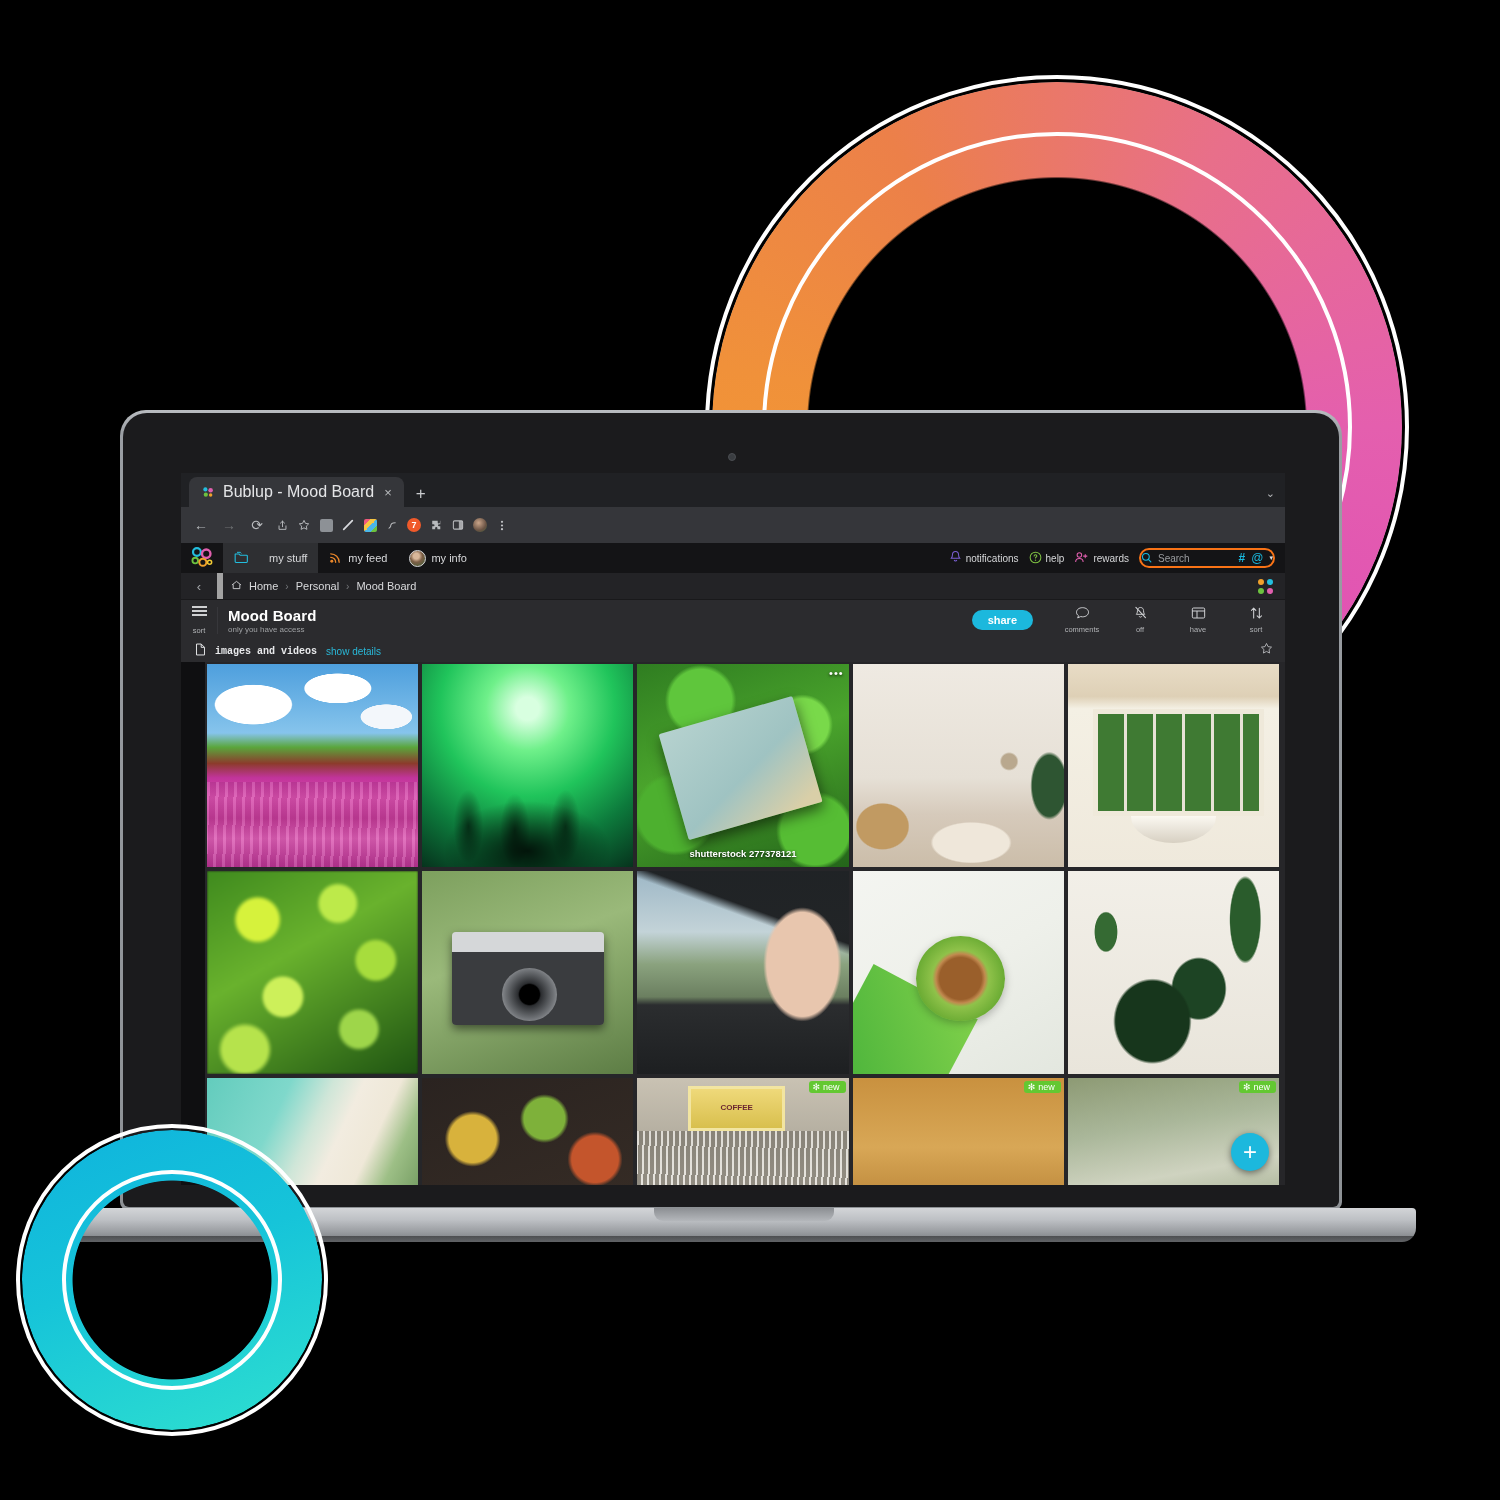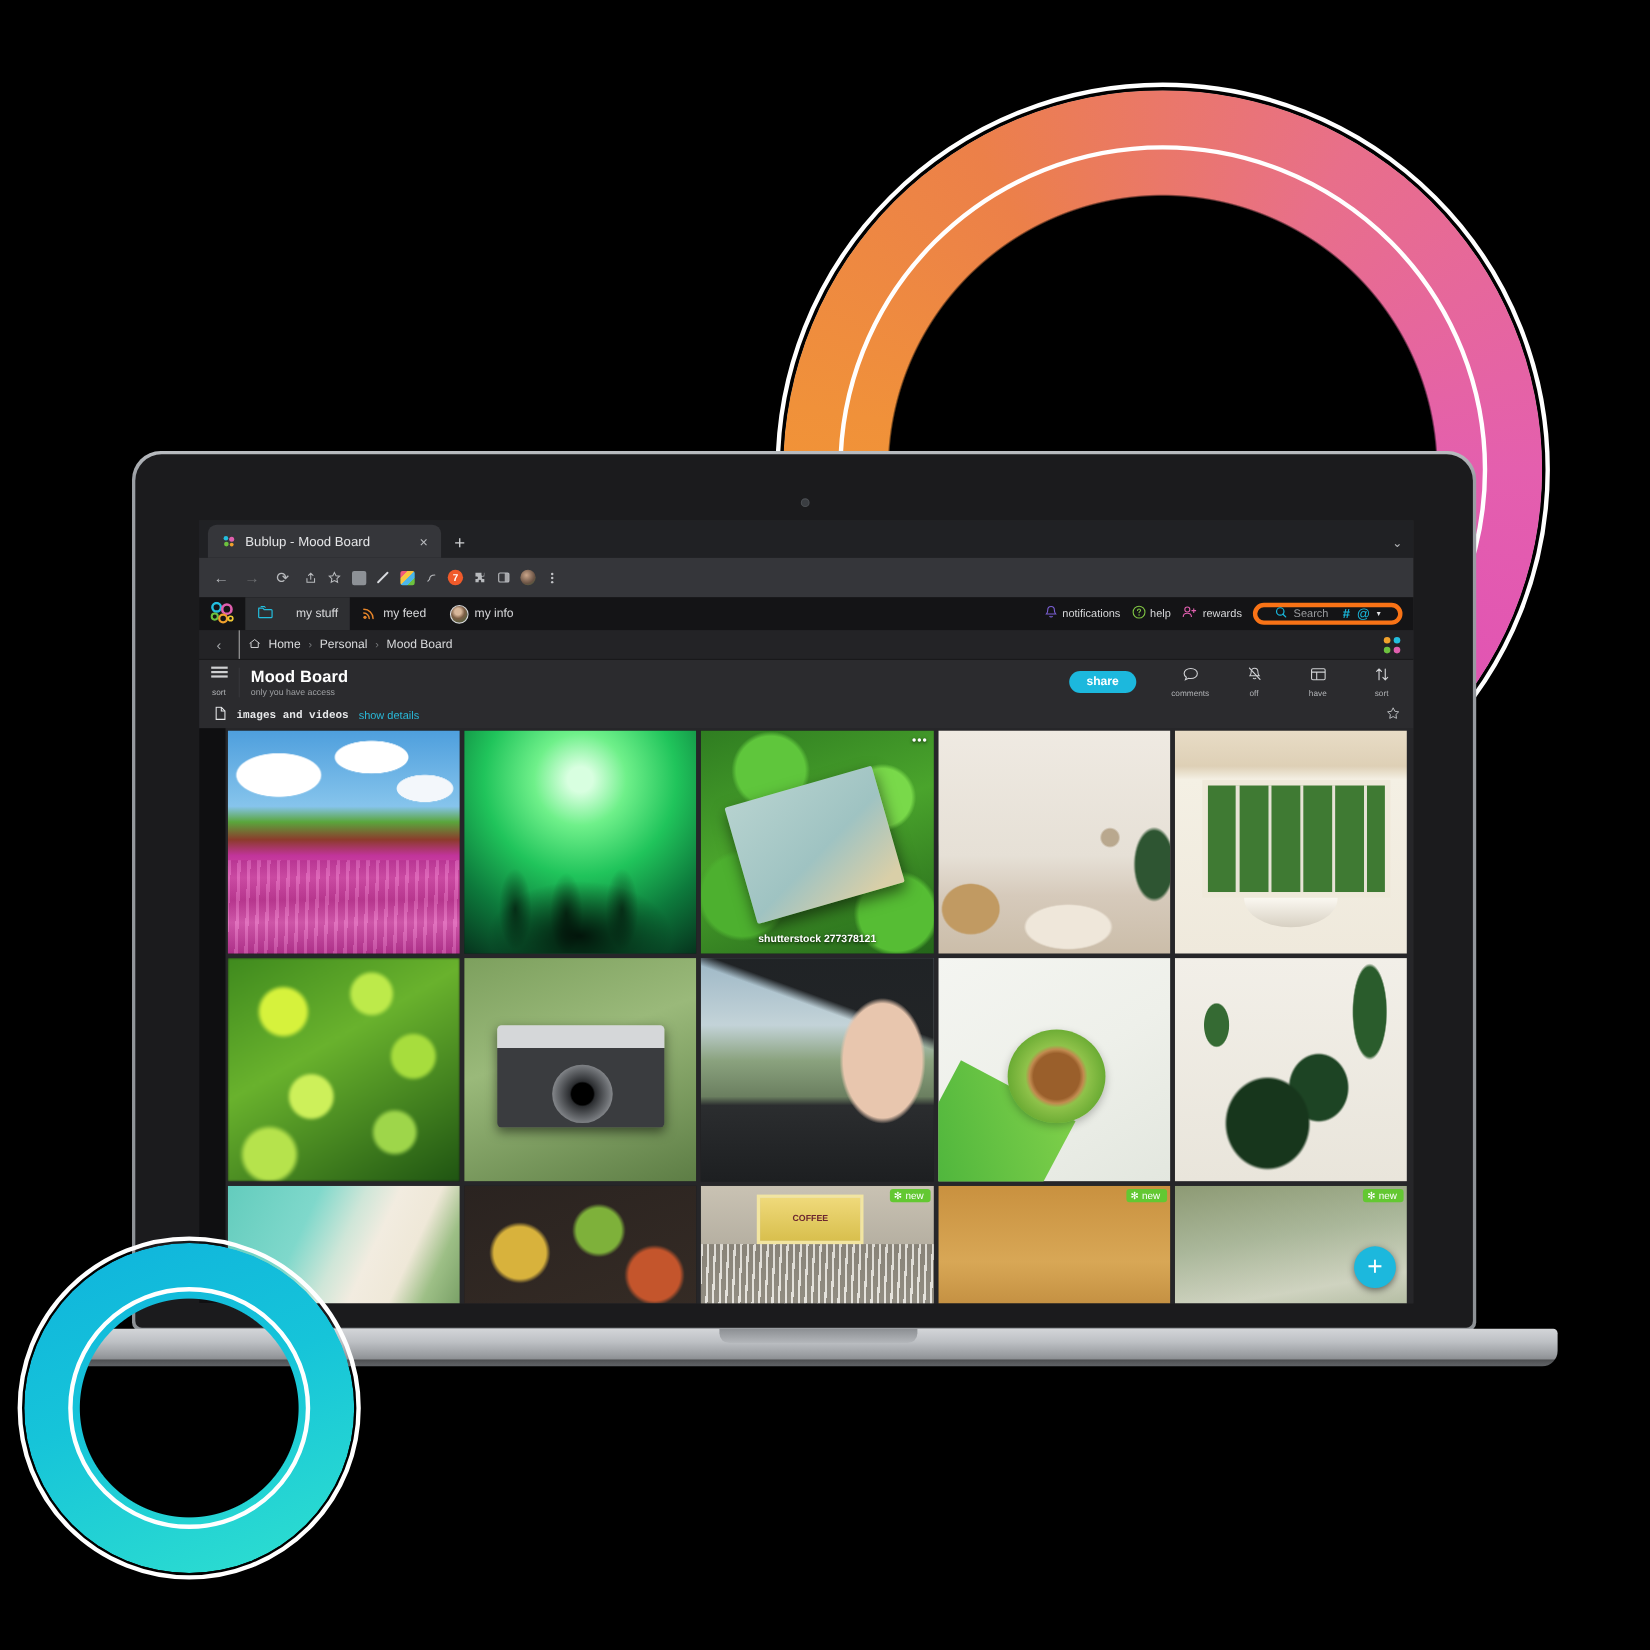--- a/index.html
+++ b/index.html
@@ -88,21 +88,21 @@
     position: relative;
   }
   .tab {
     display: flex; align-items: center; gap: 8px;
     height: 30px; padding: 0 10px 0 12px; margin-left: 8px;
     background: #35363a; border-radius: 8px 8px 0 0;
     min-width: 212px;
   }
   .tab-fav { width: 14px; height: 14px; flex: none; position: relative; }
   .tab-title {
-    color: #e4e5e7; font-size: 12px; white-space: nowrap;
+    color: #e4e5e7; font-size: 16px; white-space: nowrap;
     overflow: hidden; text-overflow: ellipsis; flex: 1;
   }
   .tab-close { color: #b9bbbe; font-size: 13px; line-height: 1; padding: 0 2px; }
   .new-tab { color: #c9cbce; font-size: 17px; margin: 0 0 5px 12px; line-height: 1; }
   .tabstrip-caret { position: absolute; right: 10px; bottom: 7px; color: #b4b6b9; font-size: 11px; }
 
   .urlbar {
     height: 36px; background: #35363a; display: flex; align-items: center;
     padding: 0 8px; gap: 4px;
   }
@@ -131,34 +131,34 @@
   .logo-wrap { width: 42px; display: flex; align-items: center; justify-content: center; }
   .nav-tab {
     display: flex; align-items: center; gap: 5px; padding: 0 11px;
     color: #d8d9db; font-size: 11px;
   }
   .nav-tab.active { background: #2e2f32; gap: 20px; }
   .nav-right { margin-left: auto; display: flex; align-items: center; gap: 10px; padding-right: 10px; }
   .nr-item { display: flex; align-items: center; gap: 4px; color: #d6d7d9; font-size: 10px; }
   .searchbox {
     display: flex; align-items: center; gap: 6px; height: 20px;
-    border: 4px solid #f97316; border-radius: 11px; padding: 0 16px; min-width: 136px;
+    border: 2px solid #f97316; border-radius: 11px; padding: 0 0; min-width: 136px;
   }
   .searchbox .ph { color: #9a9c9f; font-size: 10px; flex: 1; }
   .hashico { color: #19b8dd; font-size: 12px; font-weight: 700; }
   .atico { color: #19b8dd; font-size: 12px; }
   .caret-wht { color: #e3e4e6; font-size: 7px; }
 
   .crumbbar {
     height: 27px; background: #232326; display: flex; align-items: center;
     border-bottom: 1px solid #19191b; position: relative;
   }
   .back-arrow { width: 36px; text-align: center; color: #a5a7aa; font-size: 13px; }
   .crumbs { display: flex; align-items: center; gap: 7px; font-size: 11px; color: #d9dadc;
-            padding-left: 8px; border-left: 1px solid #a3a3a3; height: 100%; text-align: center; }
+            padding-left: 8px; border-left: 6px solid #a3a3a3; height: 100%; text-align: center; }
   .crumbs .sep { color: #76787b; font-size: 10px; }
   .dots4 {
     position: absolute; right: 12px; top: 6px; width: 15px; height: 15px;
     display: grid; grid-template-columns: 1fr 1fr; gap: 3px;
   }
   .dots4 i { width: 6px; height: 6px; border-radius: 50%; display: block; }
 
   .titlebar { height: 40px; display: flex; align-items: center; background: #2b2b2e; }
   .menu-btn { width: 36px; text-align: center; color: #cfd0d2; }
   .menu-btn .bars { display: block; }

